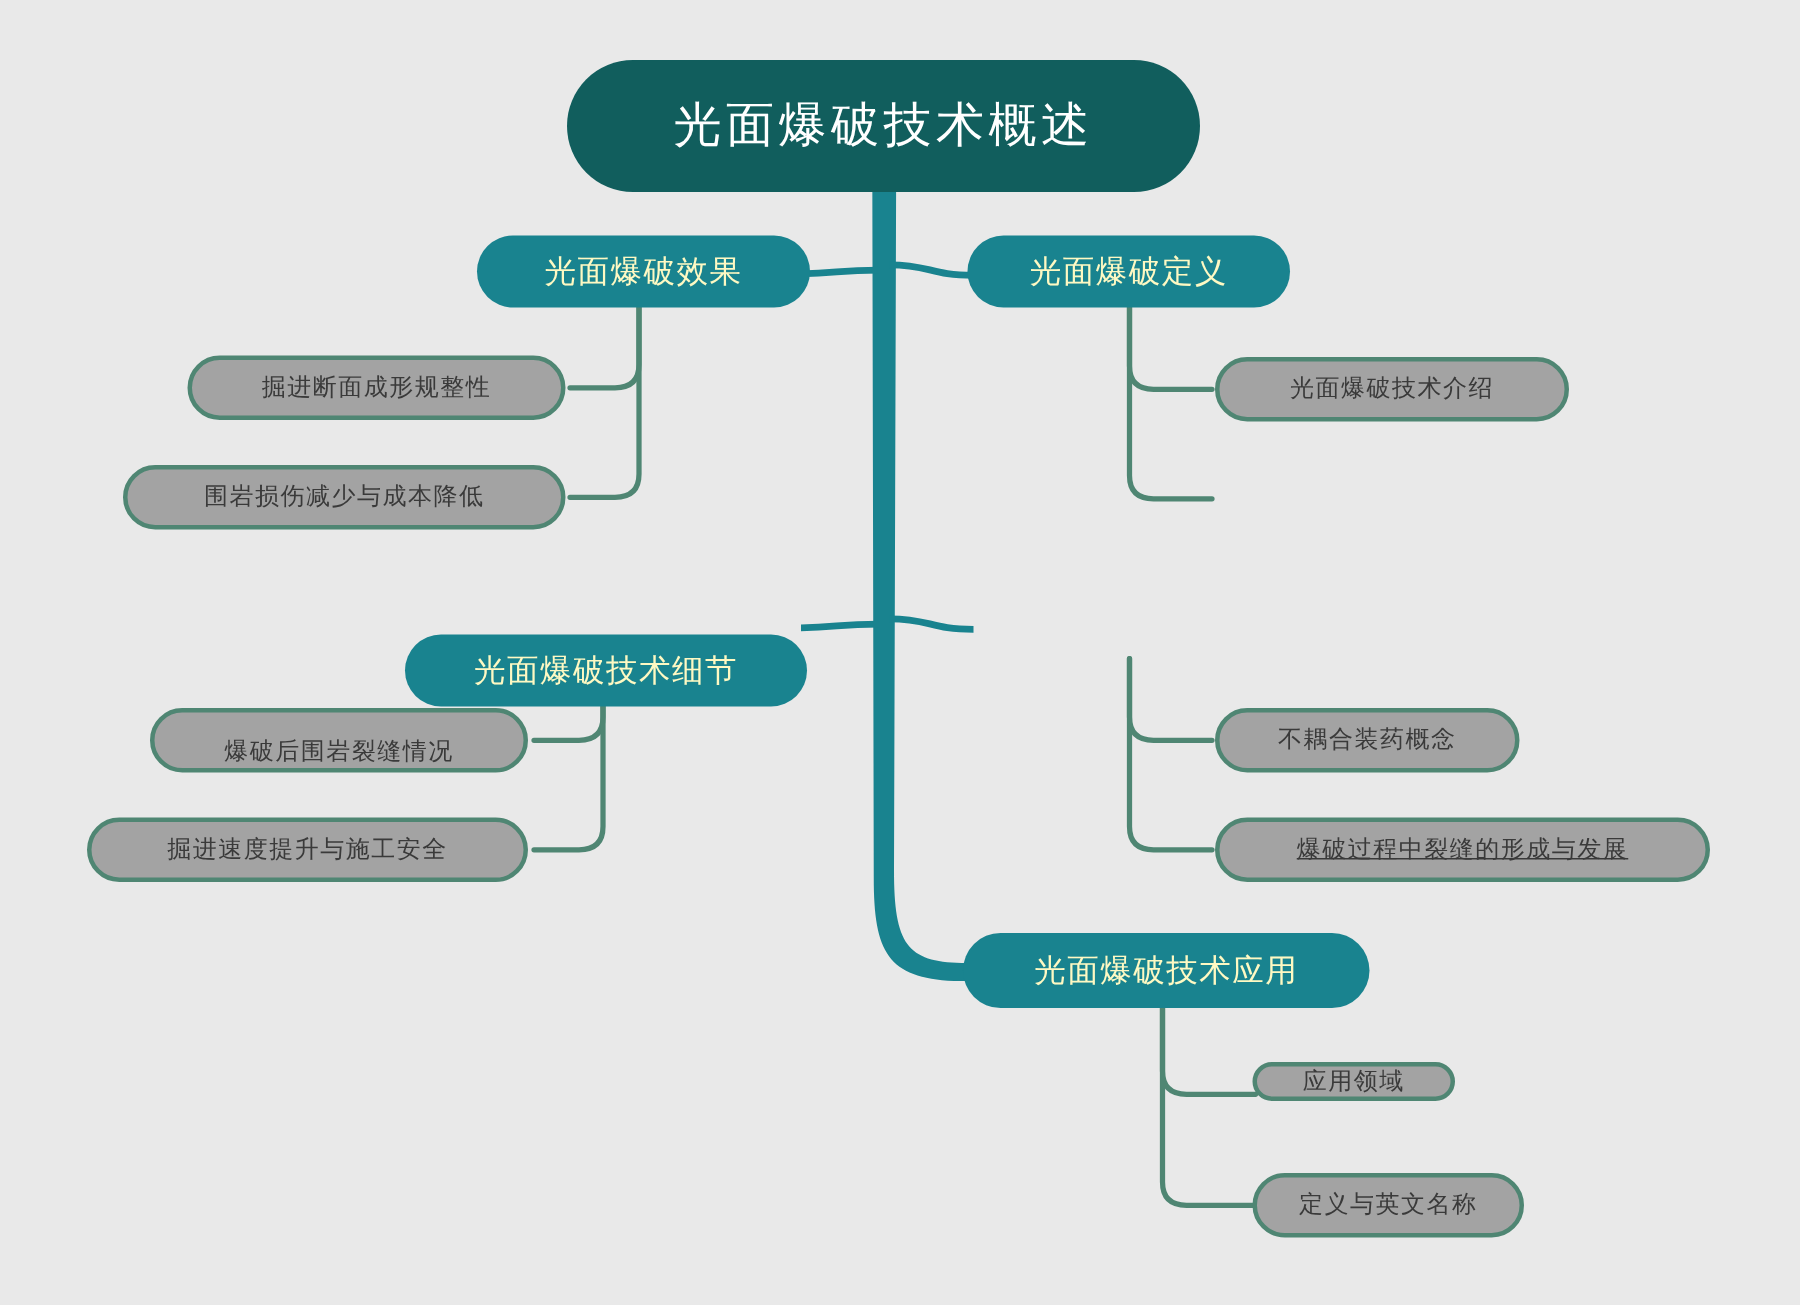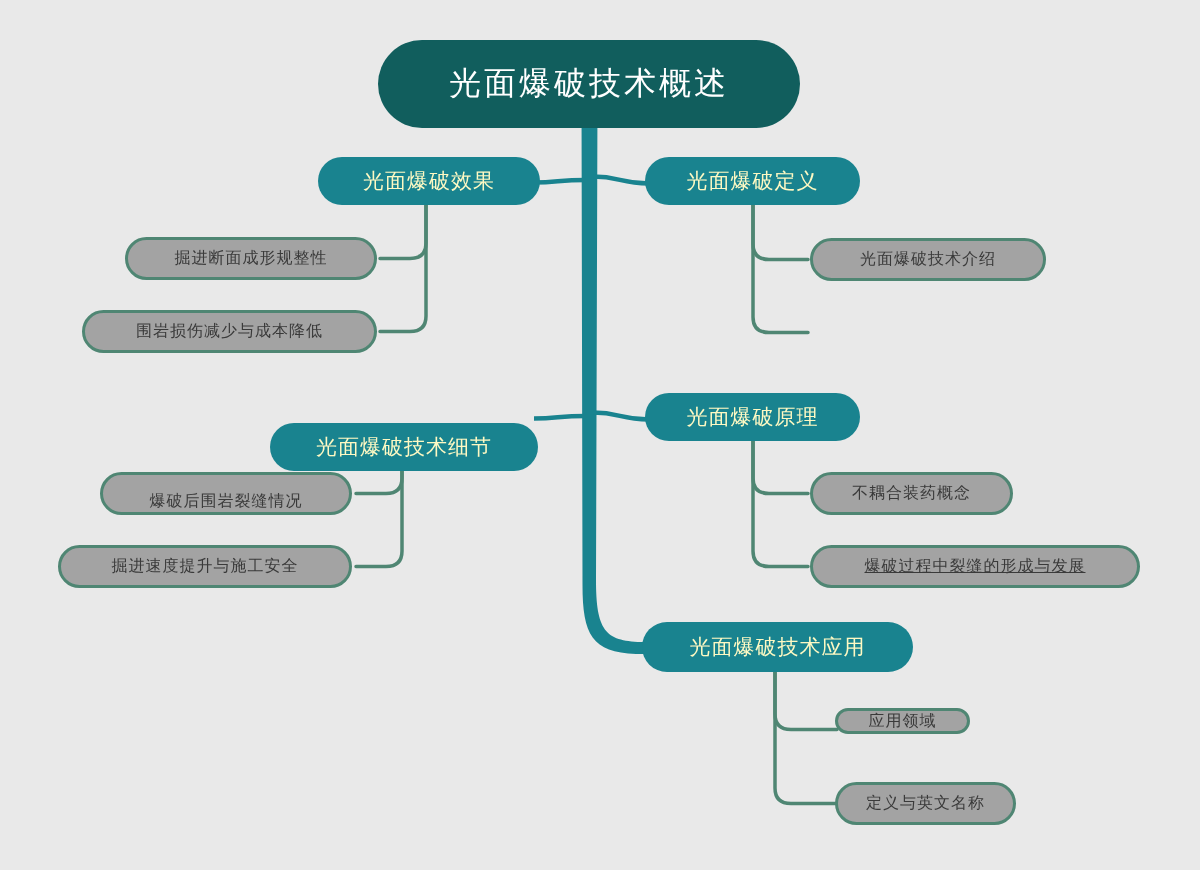--- a/index.html
+++ b/index.html
@@ -84,23 +84,20 @@
   </div>
 
   <div class="node branch" style="left:645px;top:157px;width:215px;height:48px;">
     <span>光面爆破定义</span>
   </div>
 
   <div class="node branch" style="left:270px;top:393px;width:268px;height:48px;margin-top:30px;">
     <span>光面爆破技术细节</span>
   </div>
 
-  <div class="node branch" style="left:645px;top:393px;width:215px;height:48px;">
-    <span>光面爆破原理</span>
-  </div>
 
   <div class="node branch" style="left:642px;top:622px;width:271px;height:50px;border-radius:25px;">
     <span>光面爆破技术应用</span>
   </div>
 
   <div class="node leaf" style="left:125px;top:237px;width:252px;height:43px;">
     <span>掘进断面成形规整性</span>
   </div>
   <div class="node leaf" style="left:810px;top:238px;width:236px;height:43px;">
     <span>光面爆破技术介绍</span>

